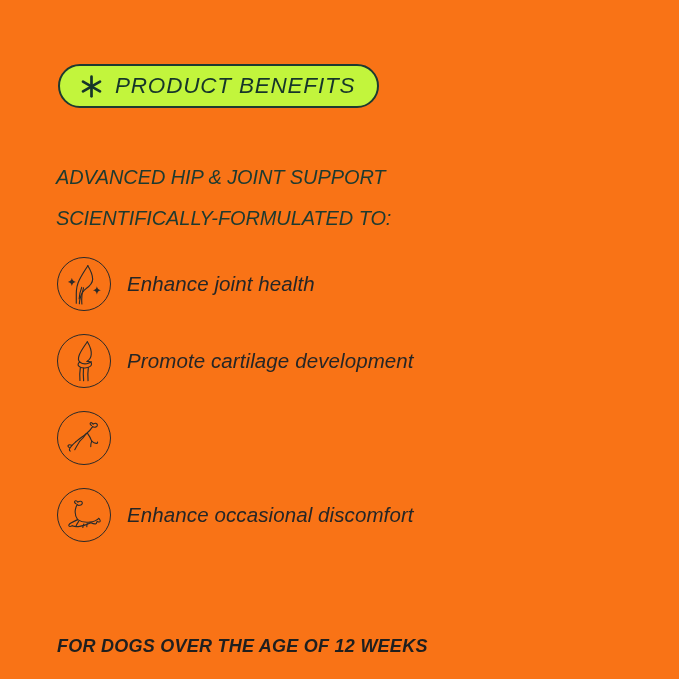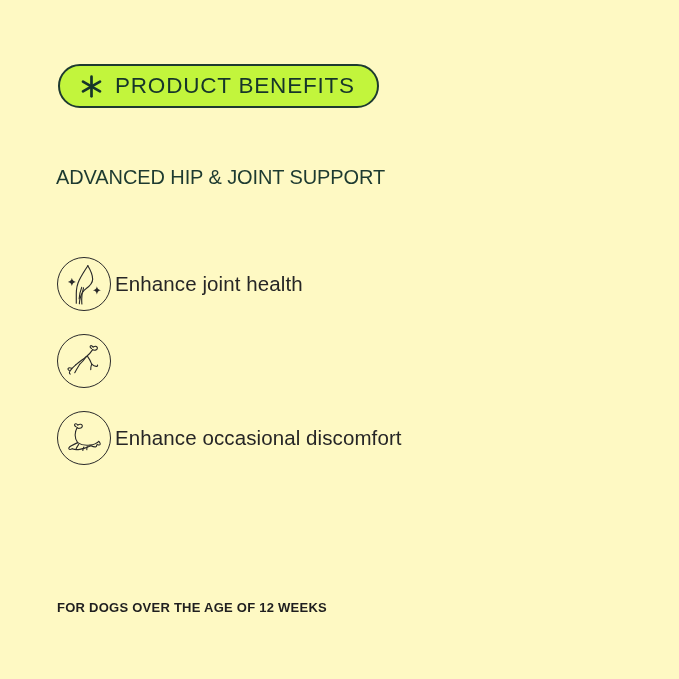--- a/index.html
+++ b/index.html
@@ -10,22 +10,23 @@
     width: 679px;
     height: 679px;
     background: #f7ece2;
     font-family: "Liberation Sans", sans-serif;
     overflow: hidden;
   }
   .page {
     position: relative;
     width: 679px;
     height: 679px;
-    background: #fef9c3;
+    background: #f97316;
     box-sizing: border-box;
+    font-style: italic;
   }
 
   
   .badge {
     position: absolute;
     left: 58px;
     top: 64px;
     height: 44px;
     box-sizing: border-box;
     display: flex;
@@ -74,21 +75,21 @@
     left: 57px;
     top: 257px;
     width: 560px;
   }
   .benefit-row {
     position: relative;
     height: 54px;
     margin-bottom: 23px;
     display: flex;
     align-items: center;
-    gap: 4px;
+    gap: 16px;
     text-align: center;
   }
   .benefit-icon {
     width: 54px;
     height: 54px;
     flex: 0 0 auto;
     border-radius: 50%;
     border: 1.3px solid #2a2a2a;
     box-sizing: border-box;
     display: flex;
@@ -102,22 +103,22 @@
     color: #262626;
     line-height: 1.2;
     letter-spacing: 0.1px;
     white-space: nowrap;
   }
 
   
   .footer-note {
     position: absolute;
     left: 57px;
-    top: 600px;
-    font-size: 13px;
+    top: 636px;
+    font-size: 18px;
     font-weight: bold;
     letter-spacing: 0.25px;
     color: #1f1f1f;
     white-space: nowrap;
   }
 </style>
 </head>
 <body>
 
 <div class="page">
@@ -130,20 +131,21 @@
           <line x1="3.85" y1="7.3" x2="20.15" y2="16.7"></line>
           <line x1="3.85" y1="16.7" x2="20.15" y2="7.3"></line>
         </g>
       </svg>
     </span>
     <span class="badge-label">PRODUCT BENEFITS</span>
   </div>
 
   <h1 class="heading">
     <span class="heading-line">ADVANCED HIP &amp; JOINT SUPPORT</span>
+    <span class="heading-line">SCIENTIFICALLY-FORMULATED TO:</span>
   </h1>
 
   <div class="benefits">
 
     <div class="benefit-row">
       <span class="benefit-icon">
         <svg viewBox="0 0 54 54" width="54" height="54" aria-hidden="true">
           <g fill="none" stroke="#2b2b2b" stroke-width="1.2" stroke-linecap="round" stroke-linejoin="round">
             <path d="M31 8 C27 14 24 19 22 23 C20 27 19 32 19 37 C19 41 19 44 19 47"></path>
             <path d="M31 8 C34 13 36 17 36 22 C36 26 33 29 29 32 C26 34 24 38 23 42 C22.4 44.3 22.2 46 22.2 47.5"></path>
@@ -152,20 +154,36 @@
           </g>
           <g fill="#2b2b2b">
             <path d="M14.4 20.5 C15 23.2 15.9 24.1 18.5 24.8 C15.9 25.5 15 26.4 14.4 29.1 C13.8 26.4 12.9 25.5 10.3 24.8 C12.9 24.1 13.8 23.2 14.4 20.5 Z"></path>
             <path d="M40.4 29.3 C41 32 41.9 32.9 44.5 33.6 C41.9 34.3 41 35.2 40.4 37.9 C39.8 35.2 38.9 34.3 36.3 33.6 C38.9 32.9 39.8 32 40.4 29.3 Z"></path>
           </g>
         </svg>
       </span>
       <span class="benefit-label">Enhance joint health</span>
     </div>
 
+    <div class="benefit-row">
+      <span class="benefit-icon">
+        <svg viewBox="0 0 54 54" width="54" height="54" aria-hidden="true">
+          <g fill="none" stroke="#2b2b2b" stroke-width="1.2" stroke-linecap="round" stroke-linejoin="round">
+            <path d="M30.5 7 C26.5 12.5 23.5 17 22 21 C20.8 24.2 21 26.5 22.5 28"></path>
+            <path d="M30.5 7 C33.5 12 35 16 34.5 20.5 C34.2 23.6 32.5 25.8 30.2 27.4"></path>
+            <path d="M22.5 28 C20.8 29.3 20.3 31 21.6 32.4 C23 33.9 26 34.6 29.4 34 C32.8 33.4 35 31.6 34.8 29.7 C34.7 28.4 33 27.4 30.2 27.4"></path>
+            <path d="M22.8 28.3 C25 29.9 28.5 30.4 31.6 29.4 C33 28.9 34 28.2 34.5 27.6"></path>
+            <path d="M23.2 33.8 C22.6 37.5 22.4 41.5 22.8 47.2"></path>
+            <path d="M31.5 33.8 C31 37.5 30.8 41.8 31.2 47.4"></path>
+            <path d="M26.5 34.3 C26.2 38 26.2 42.5 26.6 47.4"></path>
+          </g>
+        </svg>
+      </span>
+      <span class="benefit-label">Promote cartilage development</span>
+    </div>
 
     <div class="benefit-row">
       <span class="benefit-icon">
         <svg viewBox="0 0 54 54" width="54" height="54" aria-hidden="true">
           <g fill="none" stroke="#2b2b2b" stroke-width="1.15" stroke-linecap="round" stroke-linejoin="round">
             <path d="M36.5 12.5 C38.6 11.3 40.3 11.6 40.8 13 C41.2 14.2 40.4 15.3 38.8 15.7 C37.6 16 36.6 15.8 36 15.2"></path>
             <path d="M36.5 12.5 C35.3 11 34.2 10.6 33.6 11.4 C33 12.2 33.6 13.4 34.8 14"></path>
             <path d="M36 15.2 C34.4 17.8 32 20.4 29 22.8 C25.6 25.5 21.8 28.2 18.4 31"></path>
             <path d="M29 22.8 C27.2 25.6 25 28.2 22.4 30.6"></path>
             <path d="M18.4 31 C15.8 33.2 13.8 35.3 12.6 37.2 C11.6 38.8 11.6 40 12.6 40.6"></path>

